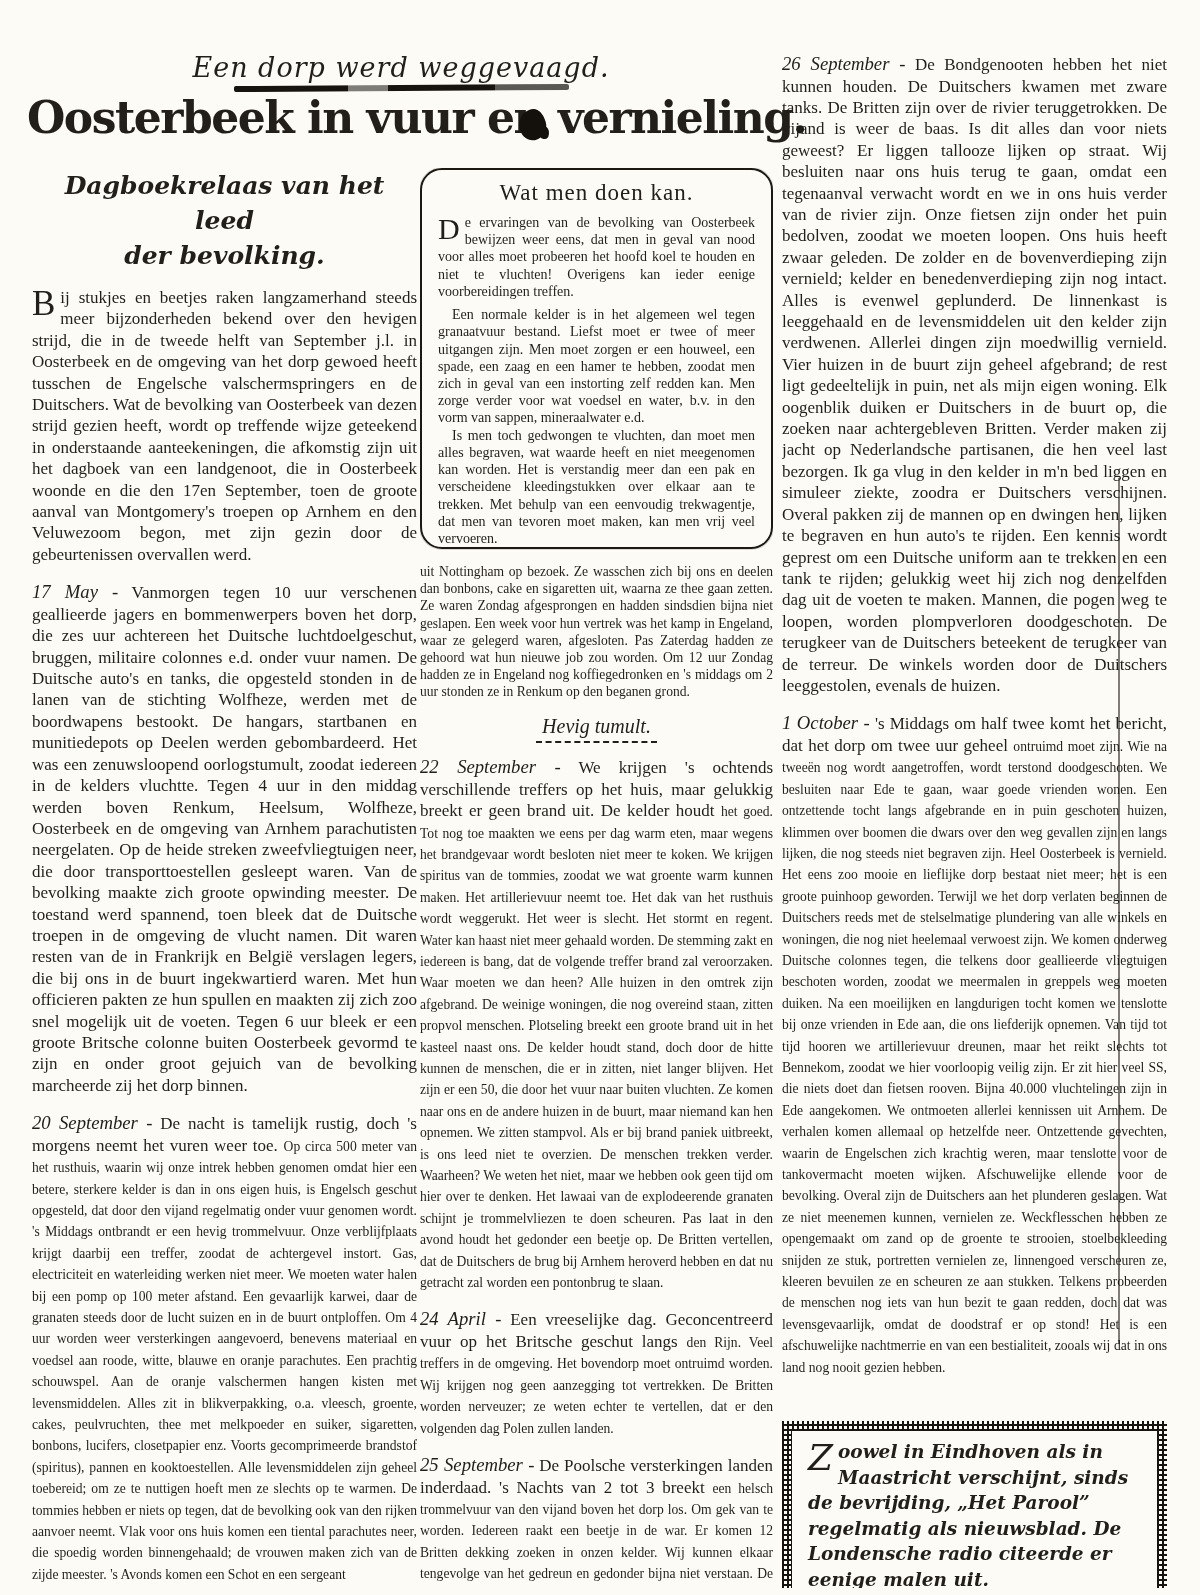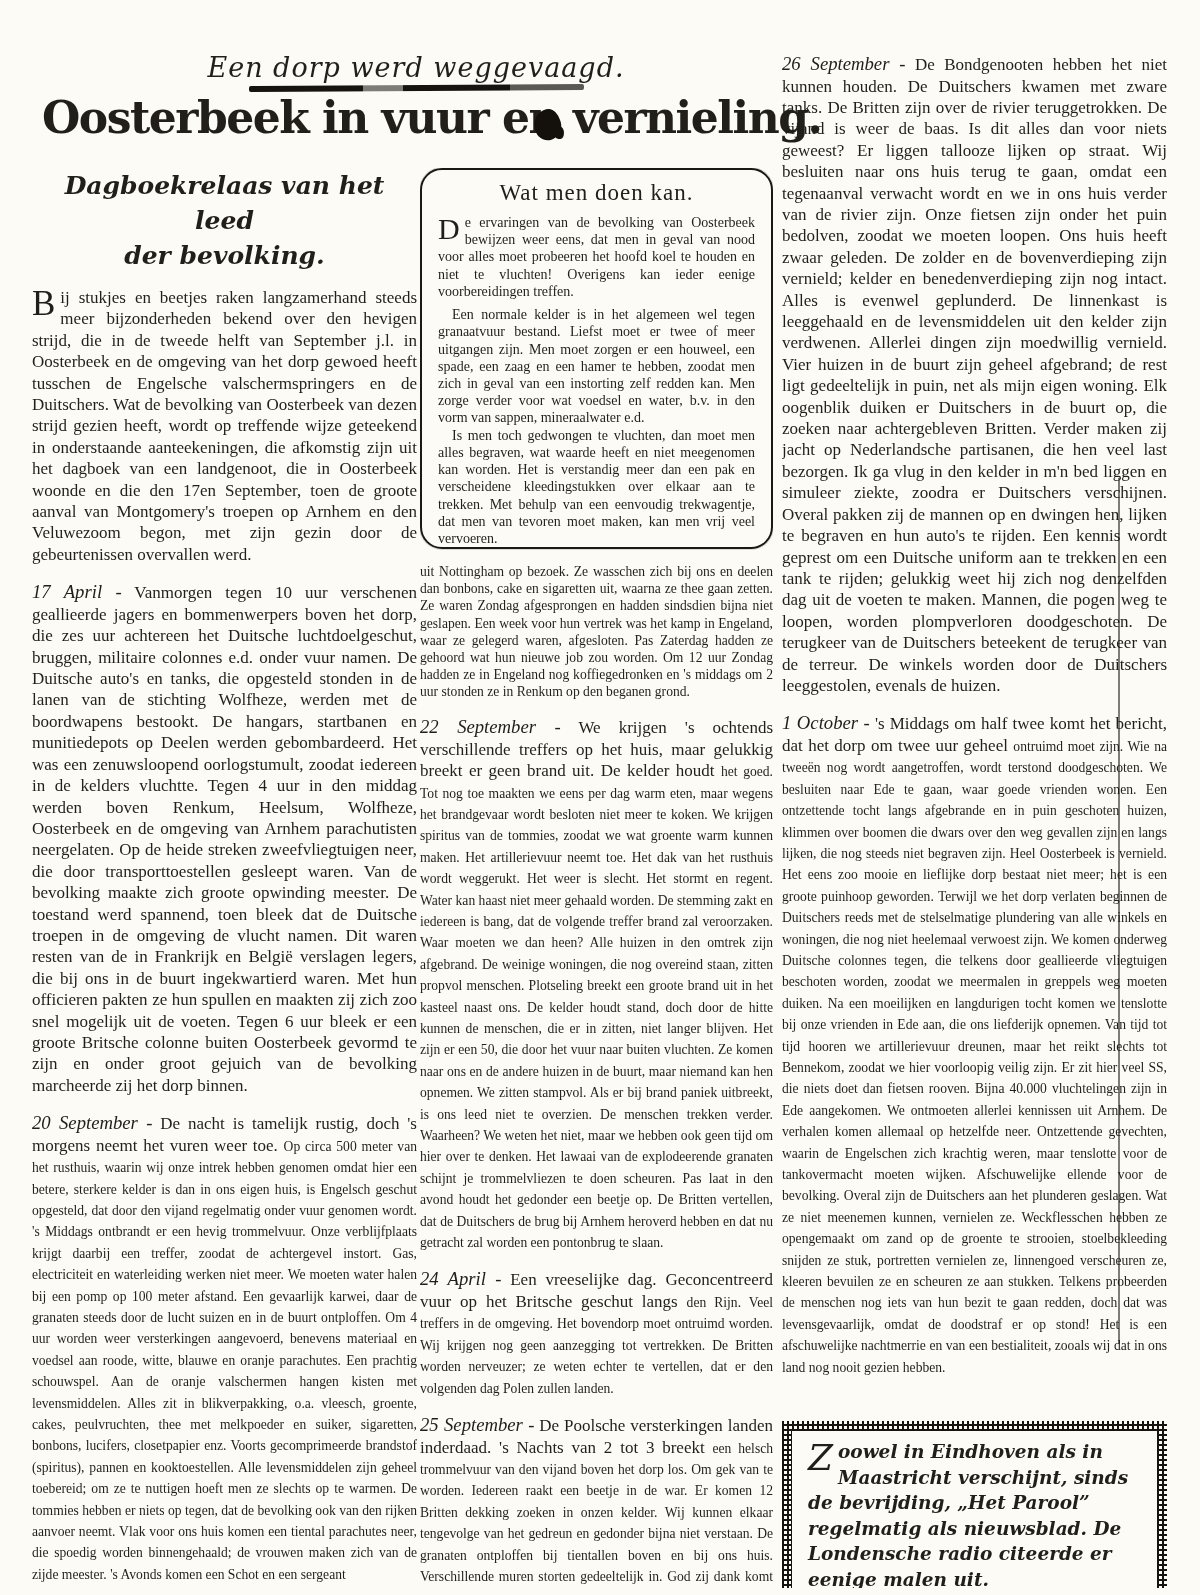--- a/index.html
+++ b/index.html
@@ -3,21 +3,21 @@
 <meta charset="utf-8">
 <style>
   html,body{margin:0;padding:0;background:#e8e6e0;}
   .page{
     position:relative;width:1200px;height:1595px;margin:0 auto;
     background:#fcfbf6;color:#221f1a;overflow:hidden;
     font-family:"Liberation Serif","DejaVu Serif",serif;
     -webkit-font-smoothing:antialiased;
   }
   
-  .masthead{position:absolute;left:42px;top:52px;width:748px;text-align:center;}
+  .masthead{position:absolute;left:27px;top:52px;width:748px;text-align:center;}
   .kicker{
     font-family:"DejaVu Serif",serif;font-style:italic;font-size:27px;
     letter-spacing:1px;font-weight:500;
   }
   .kicker-rule{
     width:335px;height:6px;margin:2px auto 4px auto;border-radius:2px;
     background:linear-gradient(90deg,#17140f 0 34%,rgba(23,20,15,.55) 34% 46%,#17140f 46% 78%,rgba(23,20,15,.7) 78% 100%);
     transform:rotate(-.35deg);
   }
   .headline{
@@ -106,41 +106,44 @@
   <div class="col col-left">
     <h2 class="subhead">
       <span>Dagboekrelaas van het leed</span><br>
       <span>der bevolking.</span>
     </h2>
     <p class="body lg">
       <span class="dropcap">B</span>
       <span>ij stukjes en beetjes raken langzamerhand steeds meer bijzonderheden bekend over den hevigen strijd, die in de tweede helft van September j.l. in Oosterbeek en de omgeving van het dorp gewoed heeft tusschen de Engelsche valschermspringers en de Duitschers. Wat de bevolking van Oosterbeek van dezen strijd gezien heeft, wordt op treffende wijze geteekend in onderstaande aanteekeningen, die afkomstig zijn uit het dagboek van een landgenoot, die in Oosterbeek woonde en die den 17en September, toen de groote aanval van Montgomery's troepen op Arnhem en den Veluwezoom begon, met zijn gezin door de gebeurtenissen overvallen werd.</span>
     </p>
     <p class="body lg">
-      <span class="date">17 April  -</span>
+      <span class="date">17 May  -</span>
       <span>Vanmorgen tegen 10 uur verschenen geallieerde jagers en bommenwerpers boven het dorp, die zes uur achtereen het Duitsche luchtdoelgeschut, bruggen, militaire colonnes e.d. onder vuur namen. De Duitsche auto's en tanks, die opgesteld stonden in de lanen van de stichting Wolfheze, werden met de boordwapens bestookt. De hangars, startbanen en munitiedepots op Deelen werden gebombardeerd. Het was een zenuwsloopend oorlogstumult, zoodat iedereen in de kelders vluchtte. Tegen 4 uur in den middag werden boven Renkum, Heelsum, Wolfheze, Oosterbeek en de omgeving van Arnhem parachutisten neergelaten. Op de heide streken zweefvliegtuigen neer, die door transporttoestellen gesleept waren. Van de bevolking maakte zich groote opwinding meester. De toestand werd spannend, toen bleek dat de Duitsche troepen in de omgeving de vlucht namen. Dit waren resten van de in Frankrijk en België verslagen legers, die bij ons in de buurt ingekwartierd waren. Met hun officieren pakten ze hun spullen en maakten zij zich zoo snel mogelijk uit de voeten. Tegen 6 uur bleek er een groote Britsche colonne buiten Oosterbeek gevormd te zijn en onder groot gejuich van de bevolking marcheerde zij het dorp binnen.</span>
     </p>
     <p class="body lg">
       <span class="date">20 September  -</span>
       <span>De nacht is tamelijk rustig, doch 's morgens neemt het vuren weer toe.</span>
       <span class="sm">Op circa 500 meter van het rusthuis, waarin wij onze intrek hebben genomen omdat hier een betere, sterkere kelder is dan in ons eigen huis, is Engelsch geschut opgesteld, dat door den vijand regelmatig onder vuur genomen wordt. 's Middags ontbrandt er een hevig trommelvuur. Onze verblijfplaats krijgt daarbij een treffer, zoodat de achtergevel instort. Gas, electriciteit en waterleiding werken niet meer. We moeten water halen bij een pomp op 100 meter afstand. Een gevaarlijk karwei, daar de granaten steeds door de lucht suizen en in de buurt ontploffen. Om 4 uur worden weer versterkingen aangevoerd, benevens materiaal en voedsel aan roode, witte, blauwe en oranje parachutes. Een prachtig schouwspel. Aan de oranje valschermen hangen kisten met levensmiddelen. Alles zit in blikverpakking, o.a. vleesch, groente, cakes, peulvruchten, thee met melkpoeder en suiker, sigaretten, bonbons, lucifers, closetpapier enz. Voorts gecomprimeerde brandstof (spiritus), pannen en kooktoestellen. Alle levensmiddelen zijn geheel toebereid; om ze te nuttigen hoeft men ze slechts op te warmen. De tommies hebben er niets op tegen, dat de bevolking ook van den rijken aanvoer neemt. Vlak voor ons huis komen een tiental parachutes neer, die spoedig worden binnengehaald; de vrouwen maken zich van de zijde meester. 's Avonds komen een Schot en een sergeant</span>
     </p>
   </div>
 
   <div class="col col-mid">
     <div class="infobox">
       <h3 class="infobox-title">Wat men doen kan.</h3>
       <p>
         <span class="dropcap">D</span>
         <span>e ervaringen van de bevolking van Oosterbeek bewijzen weer eens, dat men in geval van nood voor alles moet probeeren het hoofd koel te houden en niet te vluchten! Overigens kan ieder eenige voorbereidingen treffen.</span>
       </p>
       <p class="ind">Een normale kelder is in het algemeen wel tegen granaatvuur bestand. Liefst moet er twee of meer uitgangen zijn. Men moet zorgen er een houweel, een spade, een zaag en een hamer te hebben, zoodat men zich in geval van een instorting zelf redden kan. Men zorge verder voor wat voedsel en water, b.v. in den vorm van sappen, mineraalwater e.d.</p>
       <p class="ind">Is men toch gedwongen te vluchten, dan moet men alles begraven, wat waarde heeft en niet meegenomen kan worden. Het is verstandig meer dan een pak en verscheidene kleedingstukken over elkaar aan te trekken. Met behulp van een eenvoudig trekwagentje, dat men van tevoren moet maken, kan men vrij veel vervoeren.</p>
     </div>
     <p class="body sm">uit Nottingham op bezoek. Ze wasschen zich bij ons en deelen dan bonbons, cake en sigaretten uit, waarna ze thee gaan zetten. Ze waren Zondag afgesprongen en hadden sindsdien bijna niet geslapen. Een week voor hun vertrek was het kamp in Engeland, waar ze gelegerd waren, afgesloten. Pas Zaterdag hadden ze gehoord wat hun nieuwe job zou worden. Om 12 uur Zondag hadden ze in Engeland nog koffiegedronken en 's middags om 2 uur stonden ze in Renkum op den beganen grond.</p>
+    <div class="crosshead">
+      <span class="xh">Hevig tumult.</span>
+    </div>
     <p class="body lg">
       <span class="date">22 September  -</span>
       <span>We krijgen 's ochtends verschillende treffers op het huis, maar gelukkig breekt er geen brand uit. De kelder houdt</span>
       <span class="sm">het goed. Tot nog toe maakten we eens per dag warm eten, maar wegens het brandgevaar wordt besloten niet meer te koken. We krijgen spiritus van de tommies, zoodat we wat groente warm kunnen maken. Het artillerievuur neemt toe. Het dak van het rusthuis wordt weggerukt. Het weer is slecht. Het stormt en regent. Water kan haast niet meer gehaald worden. De stemming zakt en iedereen is bang, dat de volgende treffer brand zal veroorzaken. Waar moeten we dan heen? Alle huizen in den omtrek zijn afgebrand. De weinige woningen, die nog overeind staan, zitten propvol menschen. Plotseling breekt een groote brand uit in het kasteel naast ons. De kelder houdt stand, doch door de hitte kunnen de menschen, die er in zitten, niet langer blijven. Het zijn er een 50, die door het vuur naar buiten vluchten. Ze komen naar ons en de andere huizen in de buurt, maar niemand kan hen opnemen. We zitten stampvol. Als er bij brand paniek uitbreekt, is ons leed niet te overzien. De menschen trekken verder. Waarheen? We weten het niet, maar we hebben ook geen tijd om hier over te denken. Het lawaai van de explodeerende granaten schijnt je trommelvliezen te doen scheuren. Pas laat in den avond houdt het gedonder een beetje op. De Britten vertellen, dat de Duitschers de brug bij Arnhem heroverd hebben en dat nu getracht zal worden een pontonbrug te slaan.</span>
     </p>
     <p class="body lg">
       <span class="date">24 April  -</span>
       <span>Een vreeselijke dag. Geconcentreerd vuur op het Britsche geschut langs</span>
       <span class="sm">den Rijn. Veel treffers in de omgeving. Het bovendorp moet ontruimd worden. Wij krijgen nog geen aanzegging tot vertrekken. De Britten worden nerveuzer; ze weten echter te vertellen, dat er den volgenden dag Polen zullen landen.</span>
     </p>

